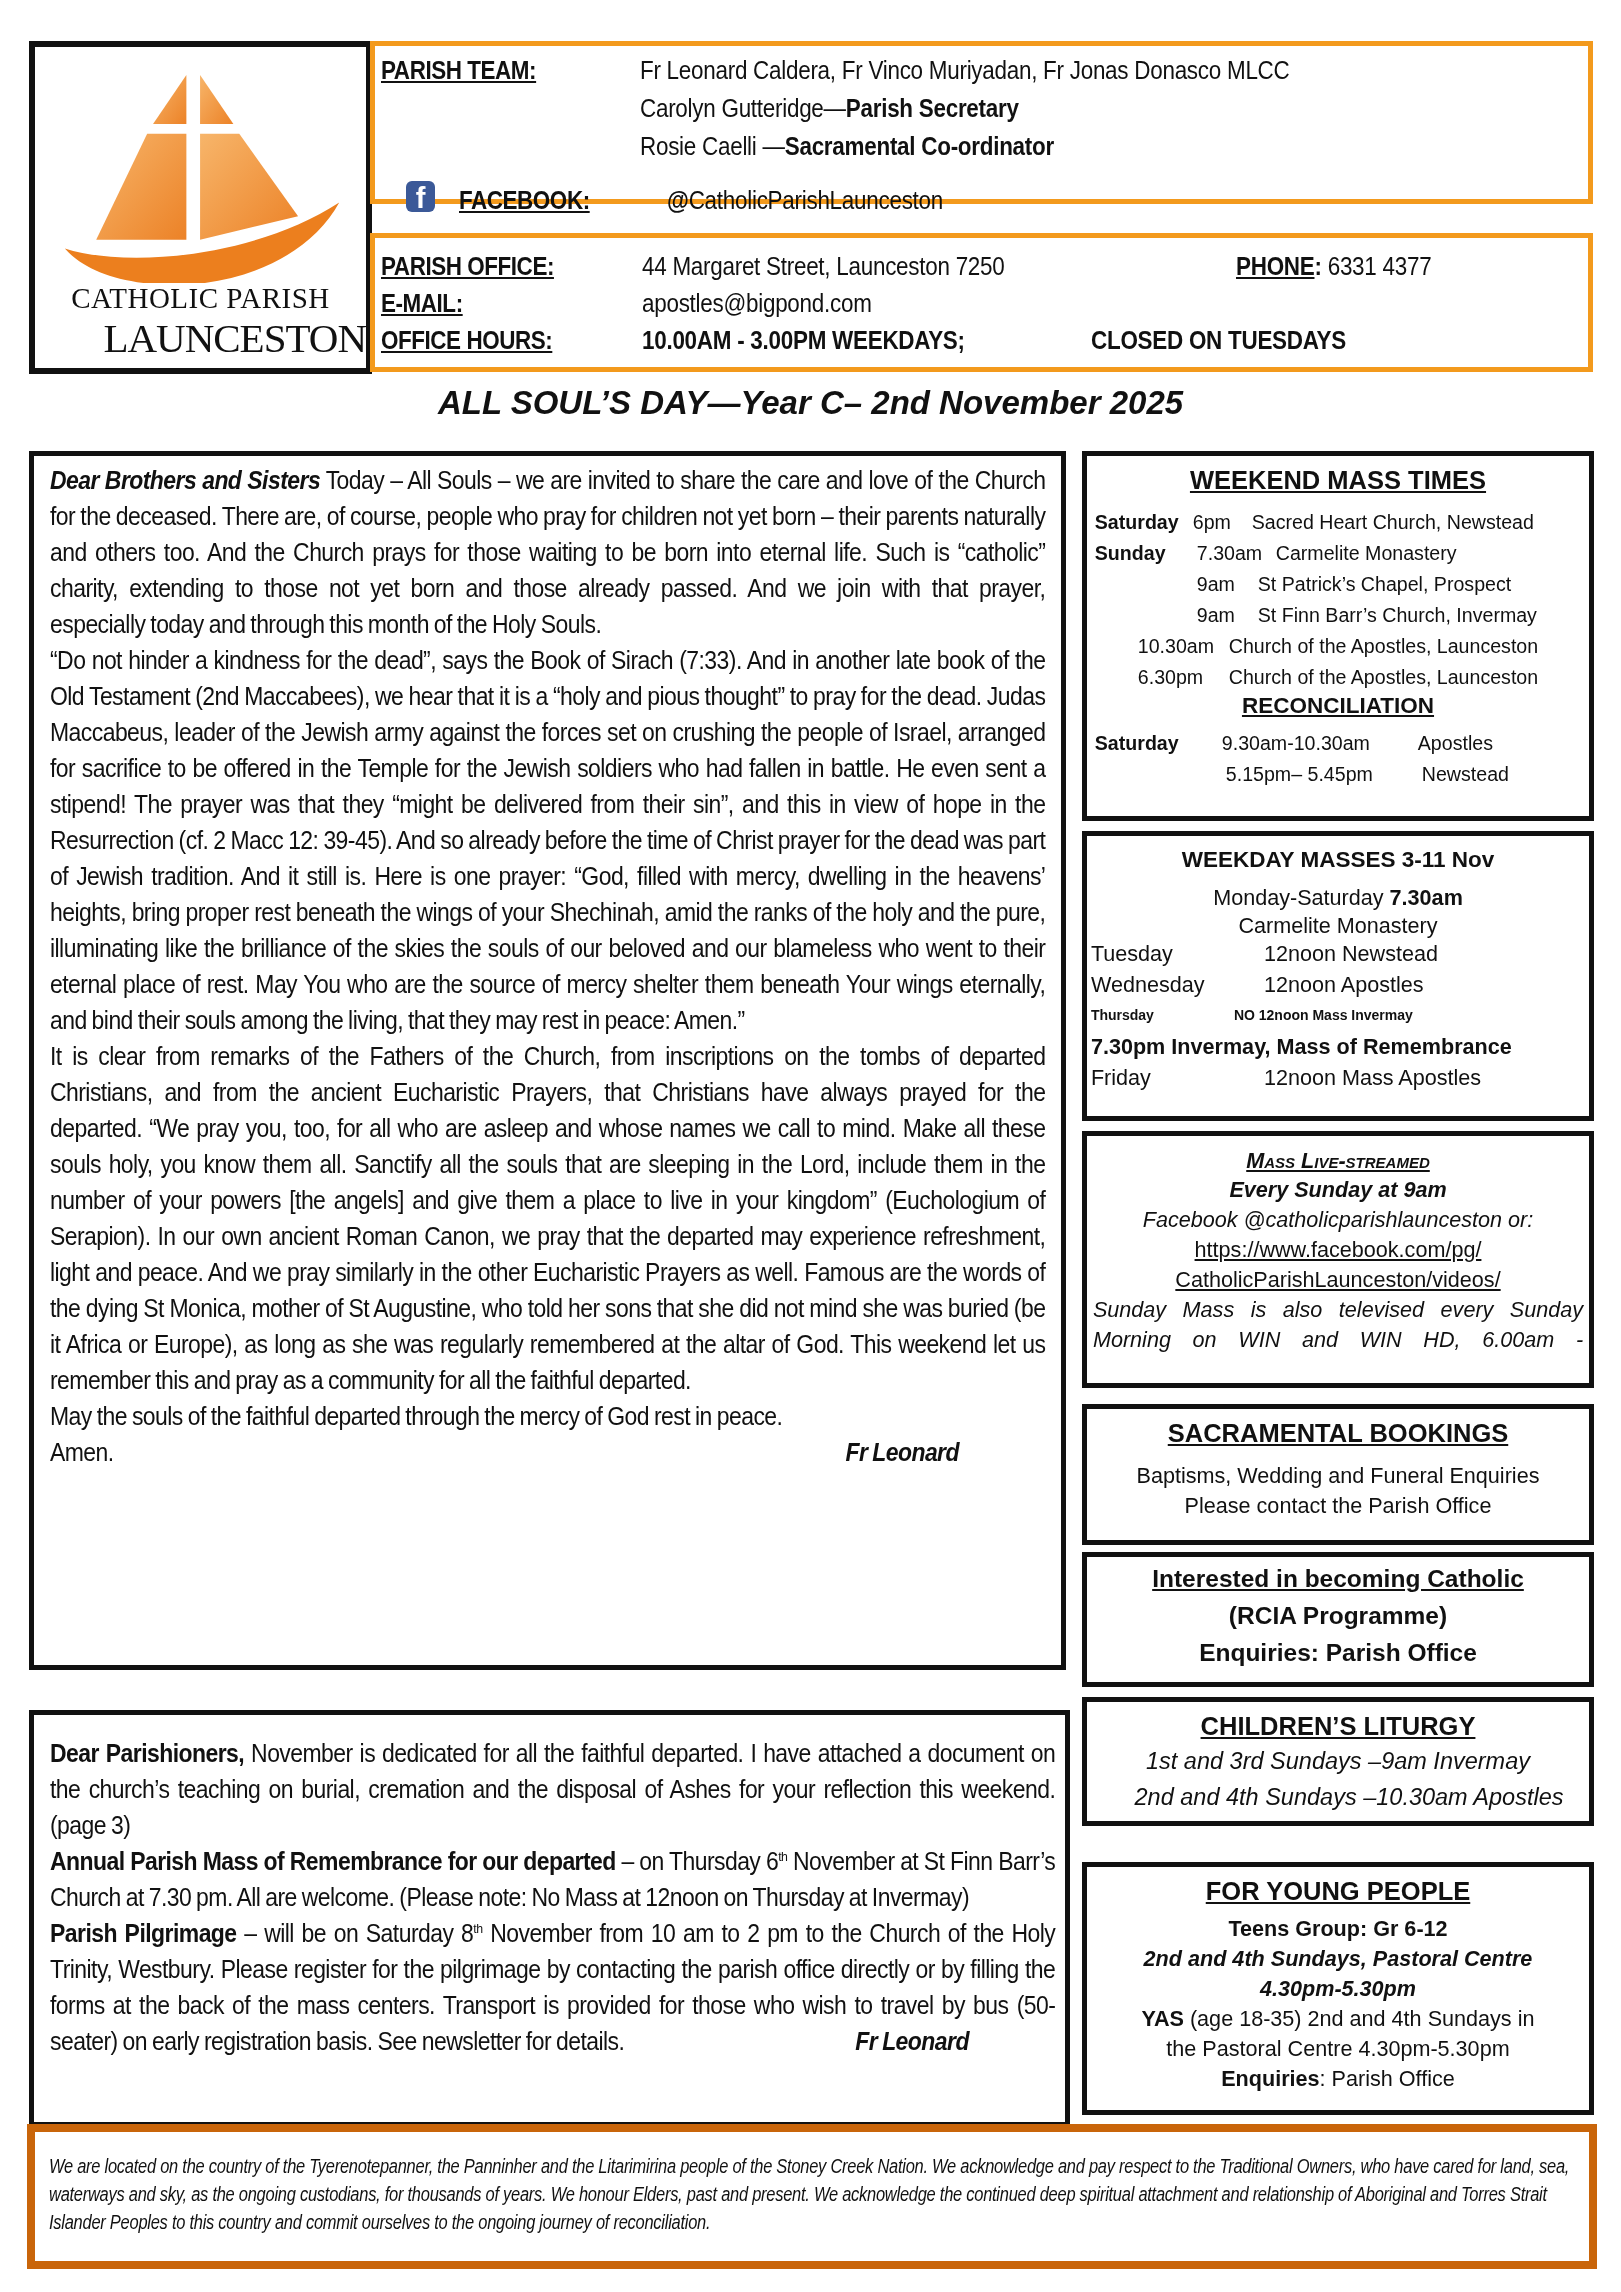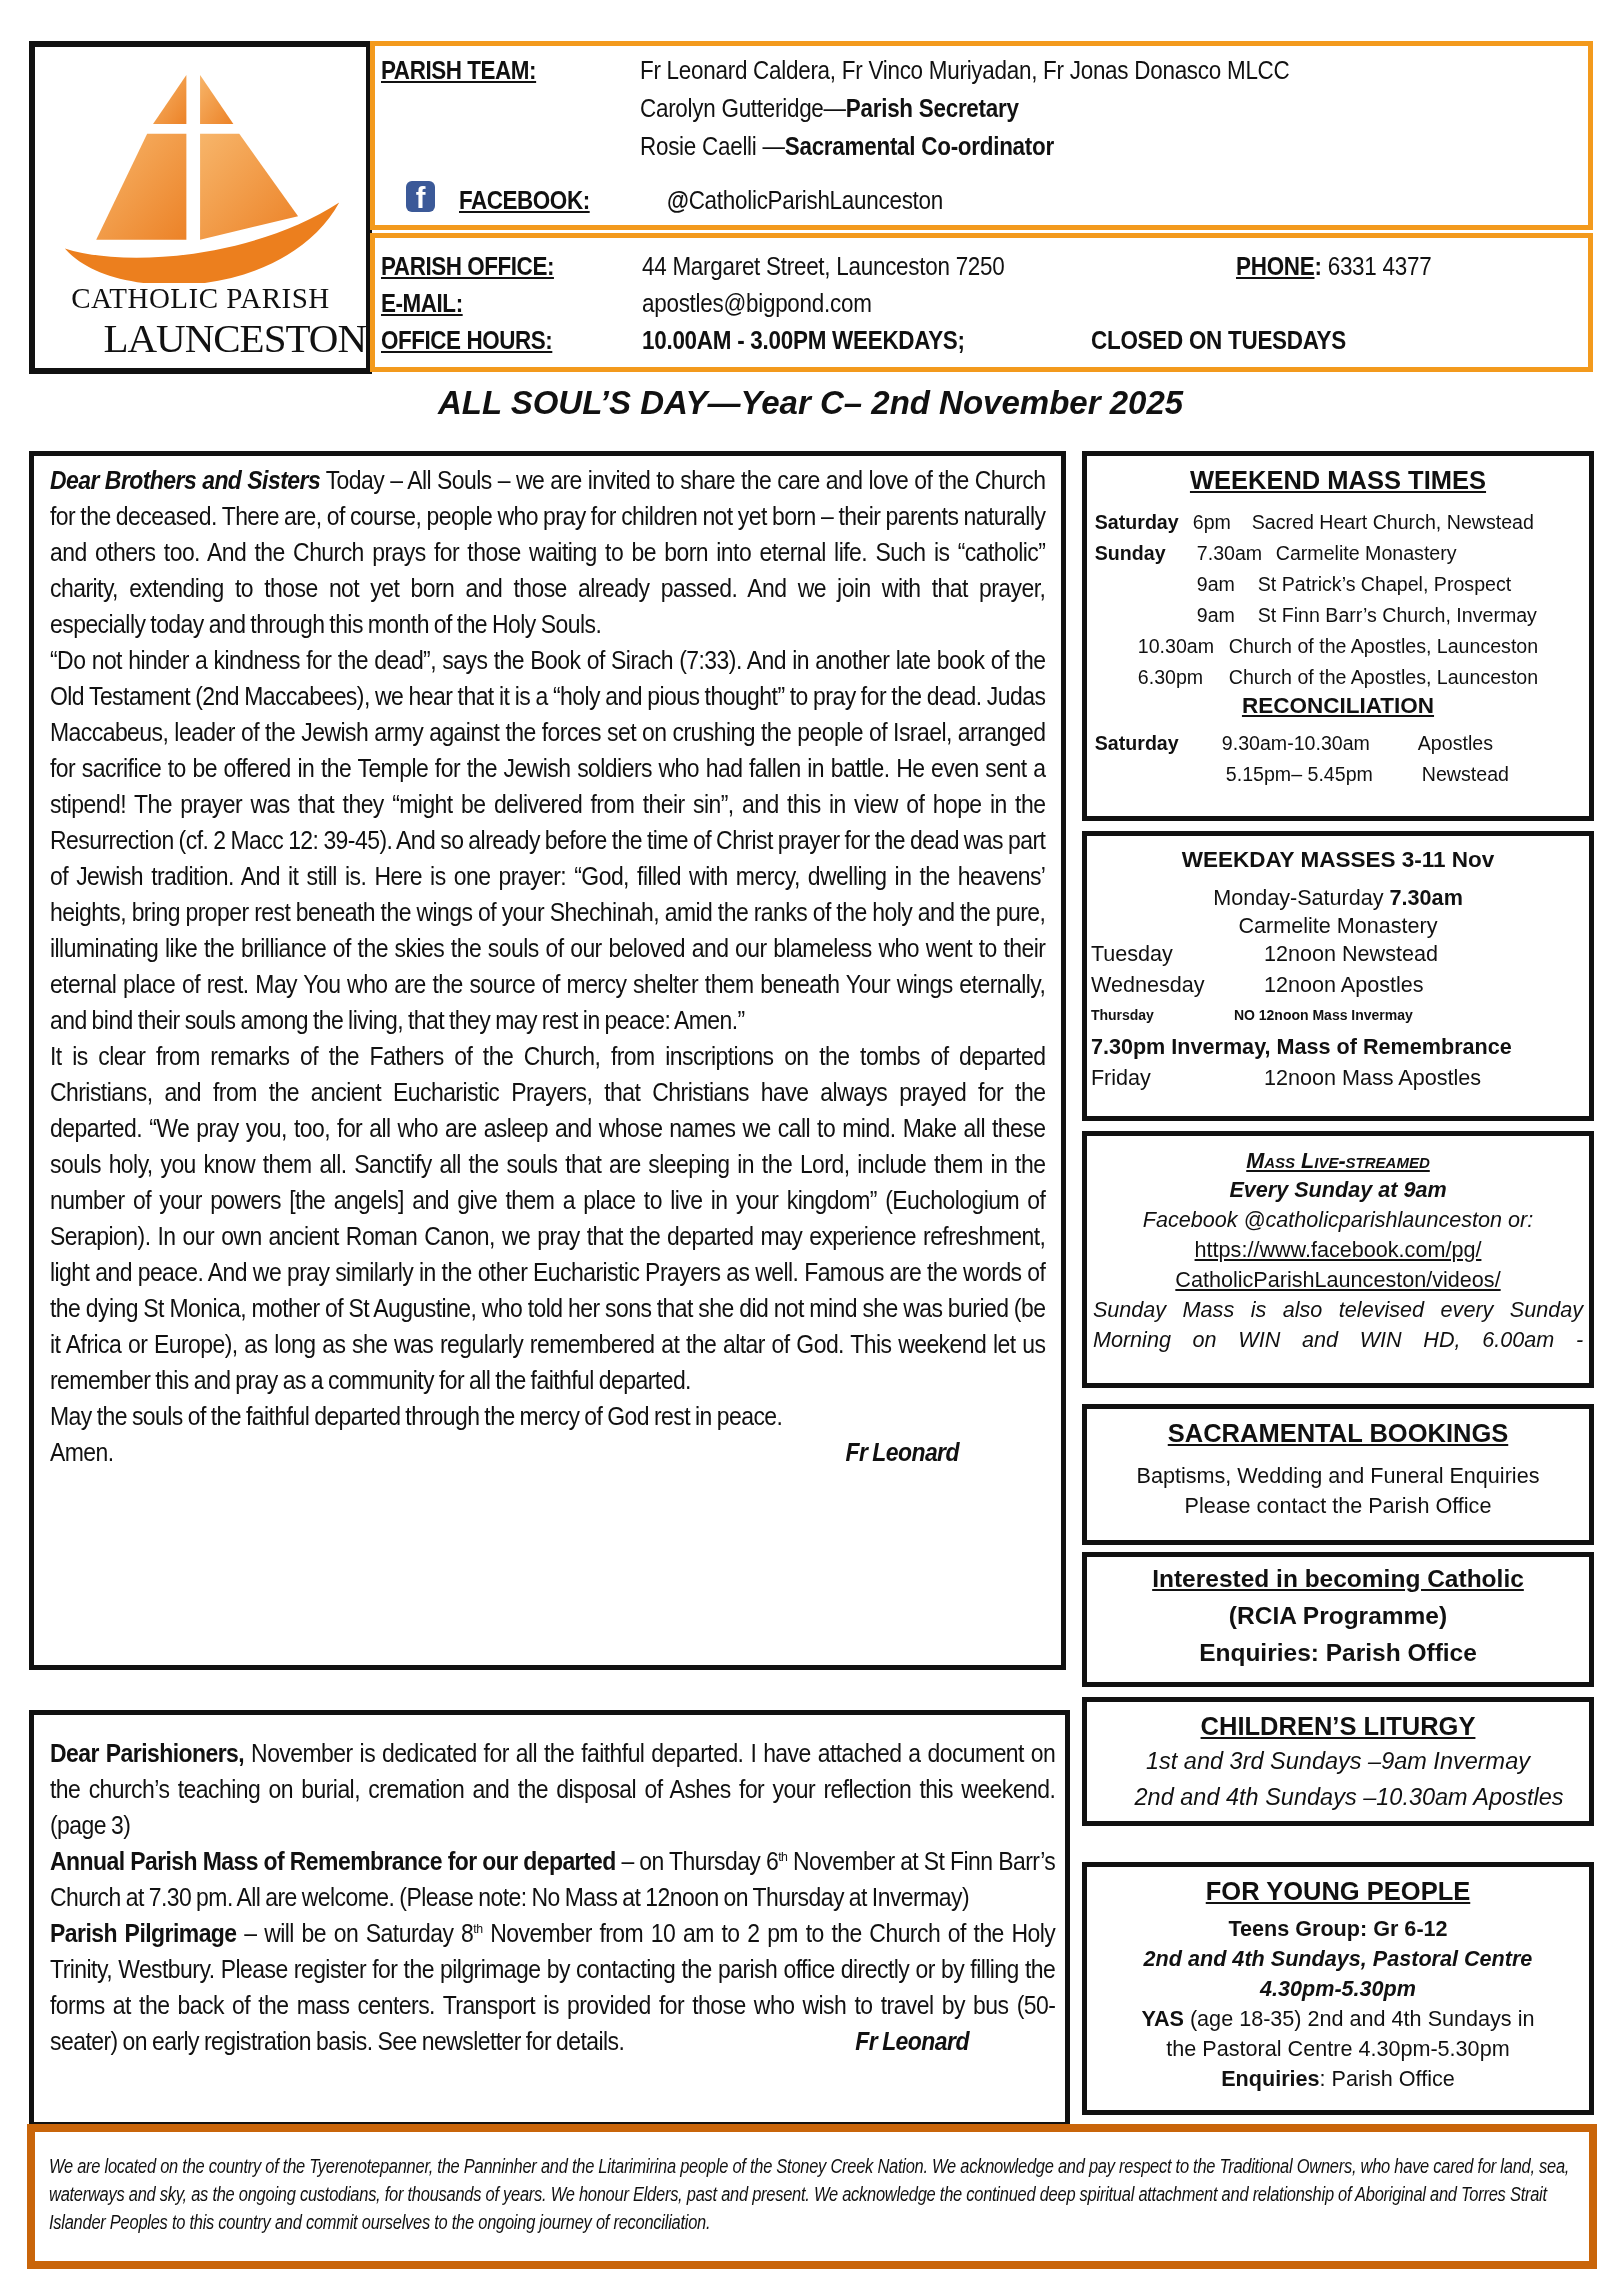--- a/index.html
+++ b/index.html
@@ -5,21 +5,21 @@
   html,body{margin:0;padding:0;background:#fff;}
   body{width:1621px;height:2293px;position:relative;overflow:hidden;font-family:"Liberation Sans",sans-serif;color:#111;}
   .abs{position:absolute;box-sizing:border-box;}
   
   #logo-box{left:29px;top:41px;width:343px;height:333px;border:6.9px solid #111;background:#fff;}
   #logo-svg{position:absolute;left:21.6px;top:19.6px;}
   .logo-text1{position:absolute;left:0;right:0;top:235px;text-align:center;font-family:"Liberation Serif",serif;font-size:29px;letter-spacing:0.5px;}
   .logo-text2{position:absolute;left:0;right:0;top:267px;text-align:right;font-family:"Liberation Serif",serif;font-size:41px;letter-spacing:-1px;}
   
   .obox{border:5.9px solid #f39a1d;background:#fff;}
-  #team-box{left:370px;top:41px;width:1223px;height:189px;}
+  #team-box{left:370px;top:41px;width:1223px;height:163px;}
   #office-box{left:370px;top:233px;width:1223px;height:139px;}
   .lab{position:absolute;font-weight:bold;text-decoration:underline;font-size:25.5px;letter-spacing:-0.5px;transform:scaleX(0.88);transform-origin:left;}
   .val{position:absolute;font-size:25.5px;letter-spacing:-0.3px;transform:scaleX(0.88);transform-origin:left;white-space:nowrap;}
   .val b{font-weight:bold;}
   #fb-icon{position:absolute;left:31px;top:135px;width:29px;height:31px;border-radius:5.9px;background:#3b5998;color:#fff;font-weight:bold;font-size:29px;text-align:center;line-height:35px;overflow:hidden;}
   
   #page-title{left:0;width:1621px;top:384px;text-align:center;font-weight:bold;font-style:italic;font-size:33px;}
   
   .kbox{border:5.9px solid #111;background:#fff;}
   #letter-box{left:29px;top:451px;width:1037px;height:1219px;padding:5.9px 13.7px 0 15.7px;}

